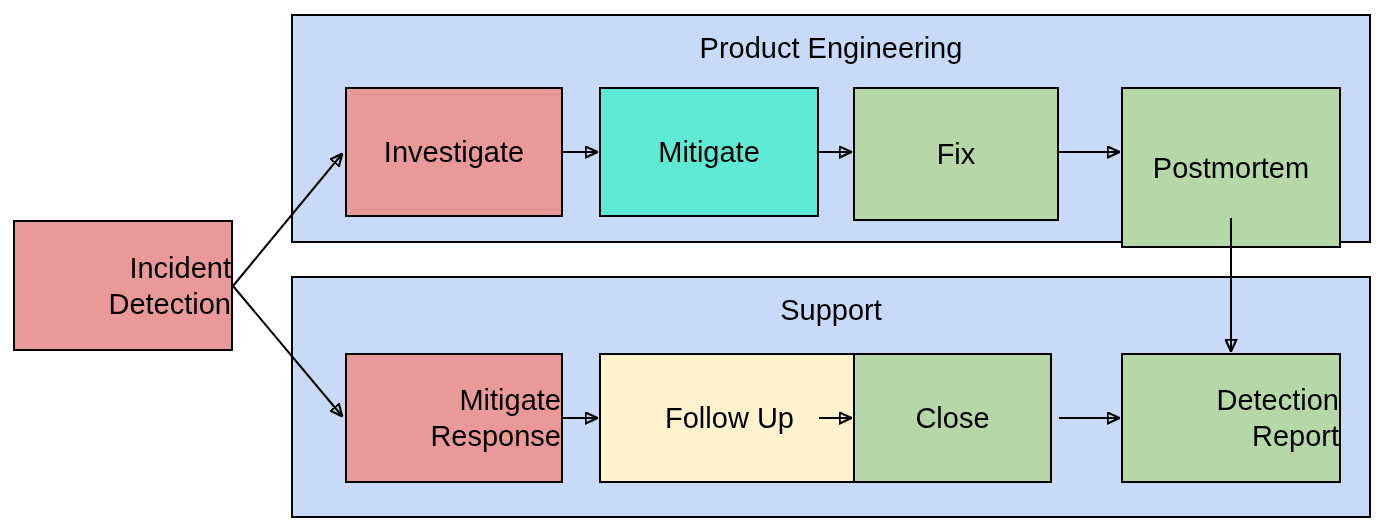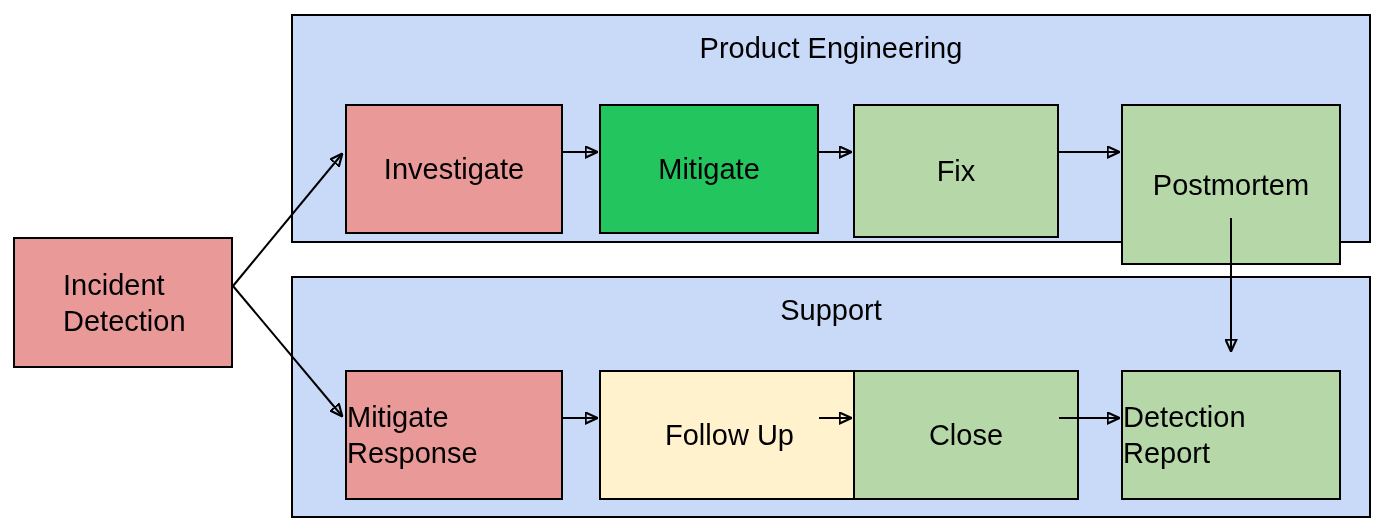--- a/index.html
+++ b/index.html
@@ -37,36 +37,35 @@
     font-size: 29px;
     line-height: 36px;
   }
   .node {
     position: absolute;
     border: 2px solid #000000;
     box-sizing: border-box;
     display: flex;
     align-items: center;
     justify-content: center;
-    text-align: left;
+    text-align: right;
     font-size: 29px;
     line-height: 36px;
-    margin-top: 17px;
   }
   
   .node-start   { left: 13px;   top: 220px; width: 220px; height: 131px; padding-left: 48px; }
   
   .node-pe-1    { left: 345px;  top: 87px;  width: 218px; height: 130px; }
   .node-pe-2    { left: 599px;  top: 87px;  width: 220px; height: 130px; }
   .node-pe-3    { left: 853px;  top: 87px;  width: 206px; height: 134px; }
   .node-pe-4    { left: 1121px; top: 87px;  width: 220px; height: 161px; }
   
   .node-sup-1   { left: 345px;  top: 353px; width: 218px; height: 130px; }
   .node-sup-2   { left: 599px;  top: 353px; width: 261px; height: 130px; }
-  .node-sup-3   { left: 853px;  top: 353px; width: 226px; height: 130px; }
+  .node-sup-3   { left: 853px;  top: 353px; width: 199px; height: 130px; }
   .node-sup-4   { left: 1121px; top: 353px; width: 220px; height: 130px; }
 
   .arrows {
     position: absolute;
     left: 0; top: 0;
     width: 1386px;
     height: 526px;
     pointer-events: none;
   }
   .arrows path, .arrows line {
@@ -84,21 +83,21 @@
     <div class="lane-title">Product Engineering</div>
   </div>
 
   <div class="lane lane-support" style="background-color: rgb(201, 218, 248);">
     <div class="lane-title">Support</div>
   </div>
 
   <div class="node node-start" style="background-color: rgb(234, 153, 153);">Incident Detection</div>
 
   <div class="node node-pe-1" style="background-color: rgb(234, 153, 153);">Investigate</div>
-  <div class="node node-pe-2" style="background-color: #22c55e;">Mitigate</div>
+  <div class="node node-pe-2" style="background-color: #5eead4;">Mitigate</div>
   <div class="node node-pe-3" style="background-color: rgb(182, 215, 168);">Fix</div>
   <div class="node node-pe-4" style="background-color: rgb(182, 215, 168);">Postmortem</div>
 
   <div class="node node-sup-1" style="background-color: rgb(234, 153, 153);">Mitigate Response</div>
   <div class="node node-sup-2" style="background-color: rgb(255, 242, 204);">Follow Up</div>
   <div class="node node-sup-3" style="background-color: rgb(182, 215, 168);">Close</div>
   <div class="node node-sup-4" style="background-color: rgb(182, 215, 168);">Detection Report</div>
 
   <svg class="arrows" viewBox="0 0 1386 526" xmlns="http://www.w3.org/2000/svg">
     <defs>

